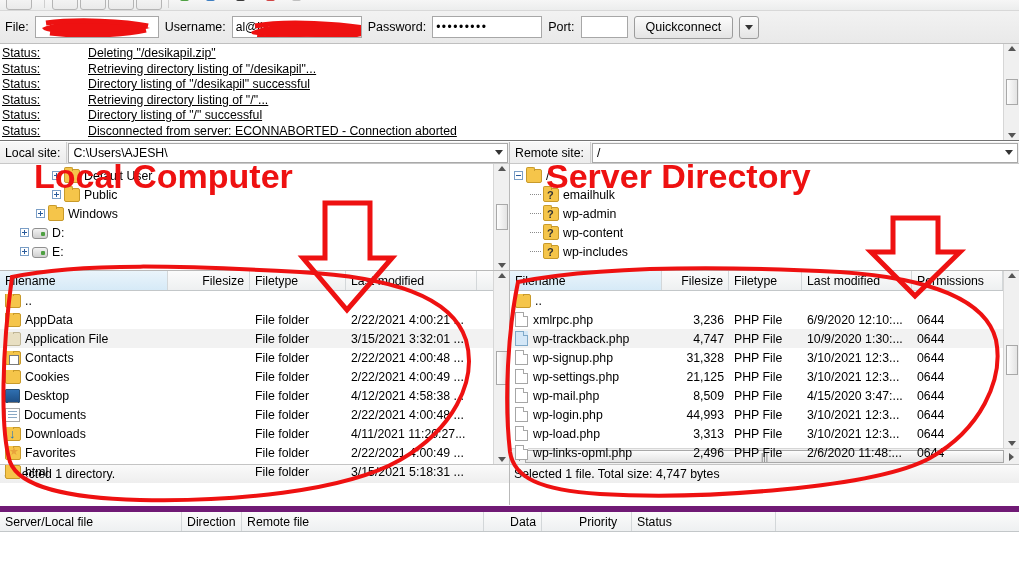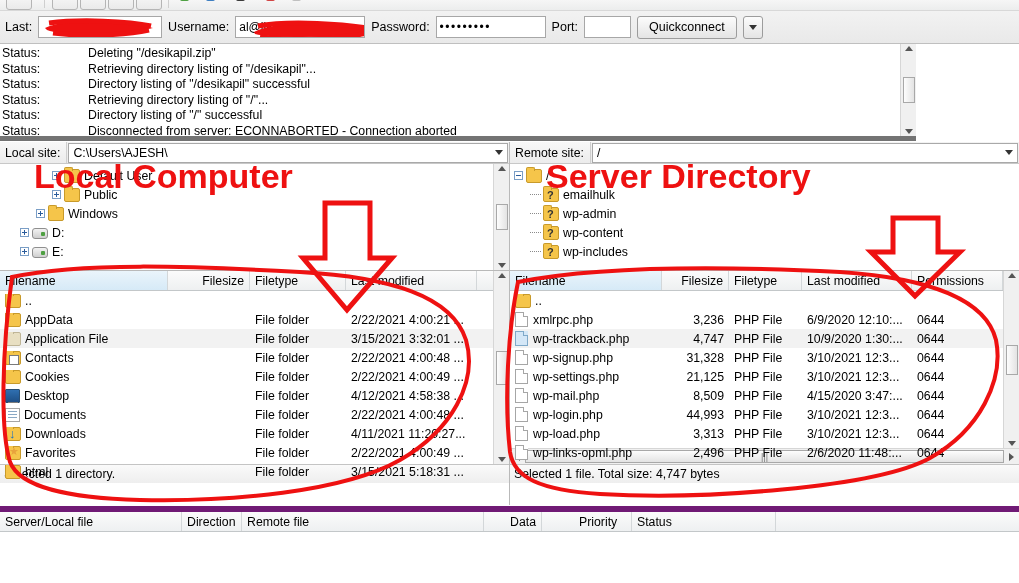--- a/index.html
+++ b/index.html
@@ -56,23 +56,24 @@
   }
   .qdrop {
     width: 20px; height: 23px; border: 1px solid #9c9c9c; border-radius: 3px;
     background: linear-gradient(#fcfcfc, #e4e4e4);
     display: flex; align-items: center; justify-content: center;
   }
   .caret-d { width: 0; height: 0; border-left: 4px solid transparent; border-right: 4px solid transparent; border-top: 5px solid #333; }
 
   
   .logbox {
-    position: absolute; left: 0; top: 44px; width: 916px; height: 97px;
-    background: #fff; border-bottom: 5px solid #737373;
+    position: absolute; left: 0; top: 44px; width: 1019px; height: 97px;
+    background: #fff; border-bottom: 1px solid #737373;
     display: flex;
+    text-decoration: underline;
   }
   .log-rows { flex: 1; padding-top: 2px; }
   .log-row { display: flex; height: 15.5px; font-size: 12.3px; line-height: 15.5px; }
   .log-k { width: 88px; padding-left: 2px; }
   .log-v { flex: 1; }
   .vscroll {
     width: 16px; background: #f0f0f0; border-left: 1px solid #d6d6d6;
     display: flex; flex-direction: column; align-items: center;
     justify-content: space-between; padding: 2px 0;
   }
@@ -193,21 +194,21 @@
     <div class="tb-btn" style="left:136px;"></div>
     <div class="tb-sep" style="left:168px;"></div>
     <div class="tb-dot" style="left:180px;background:#4fa043;"></div>
     <div class="tb-dot" style="left:206px;background:#3f7fc1;"></div>
     <div class="tb-dot" style="left:236px;background:#3b3b3b;"></div>
     <div class="tb-dot" style="left:266px;background:#d14545;"></div>
     <div class="tb-dot" style="left:292px;background:#c0c0c0;"></div>
   </div>
 
   <div class="qbar">
-    <span class="qlabel">Last:</span>
+    <span class="qlabel">File:</span>
     <div class="qfield host">
       <span></span>
       <svg class="redact" width="124" height="22" viewBox="0 0 124 22" style="left:0;top:0;">
         <path d="M6,11 C22,3 44,6 66,5 C86,5 104,8 114,11 C102,14 80,16 58,17 C36,18 16,16 8,13 Z" fill="#ee1111"></path>
         <path d="M10,6 C40,2 90,4 112,9" stroke="#ee1111" stroke-width="5" fill="none"></path>
         <path d="M14,16 C46,20 88,18 110,13" stroke="#ee1111" stroke-width="5" fill="none"></path>
       </svg>
     </div>
     <span class="qlabel">Username:</span>
     <div class="qfield user">

